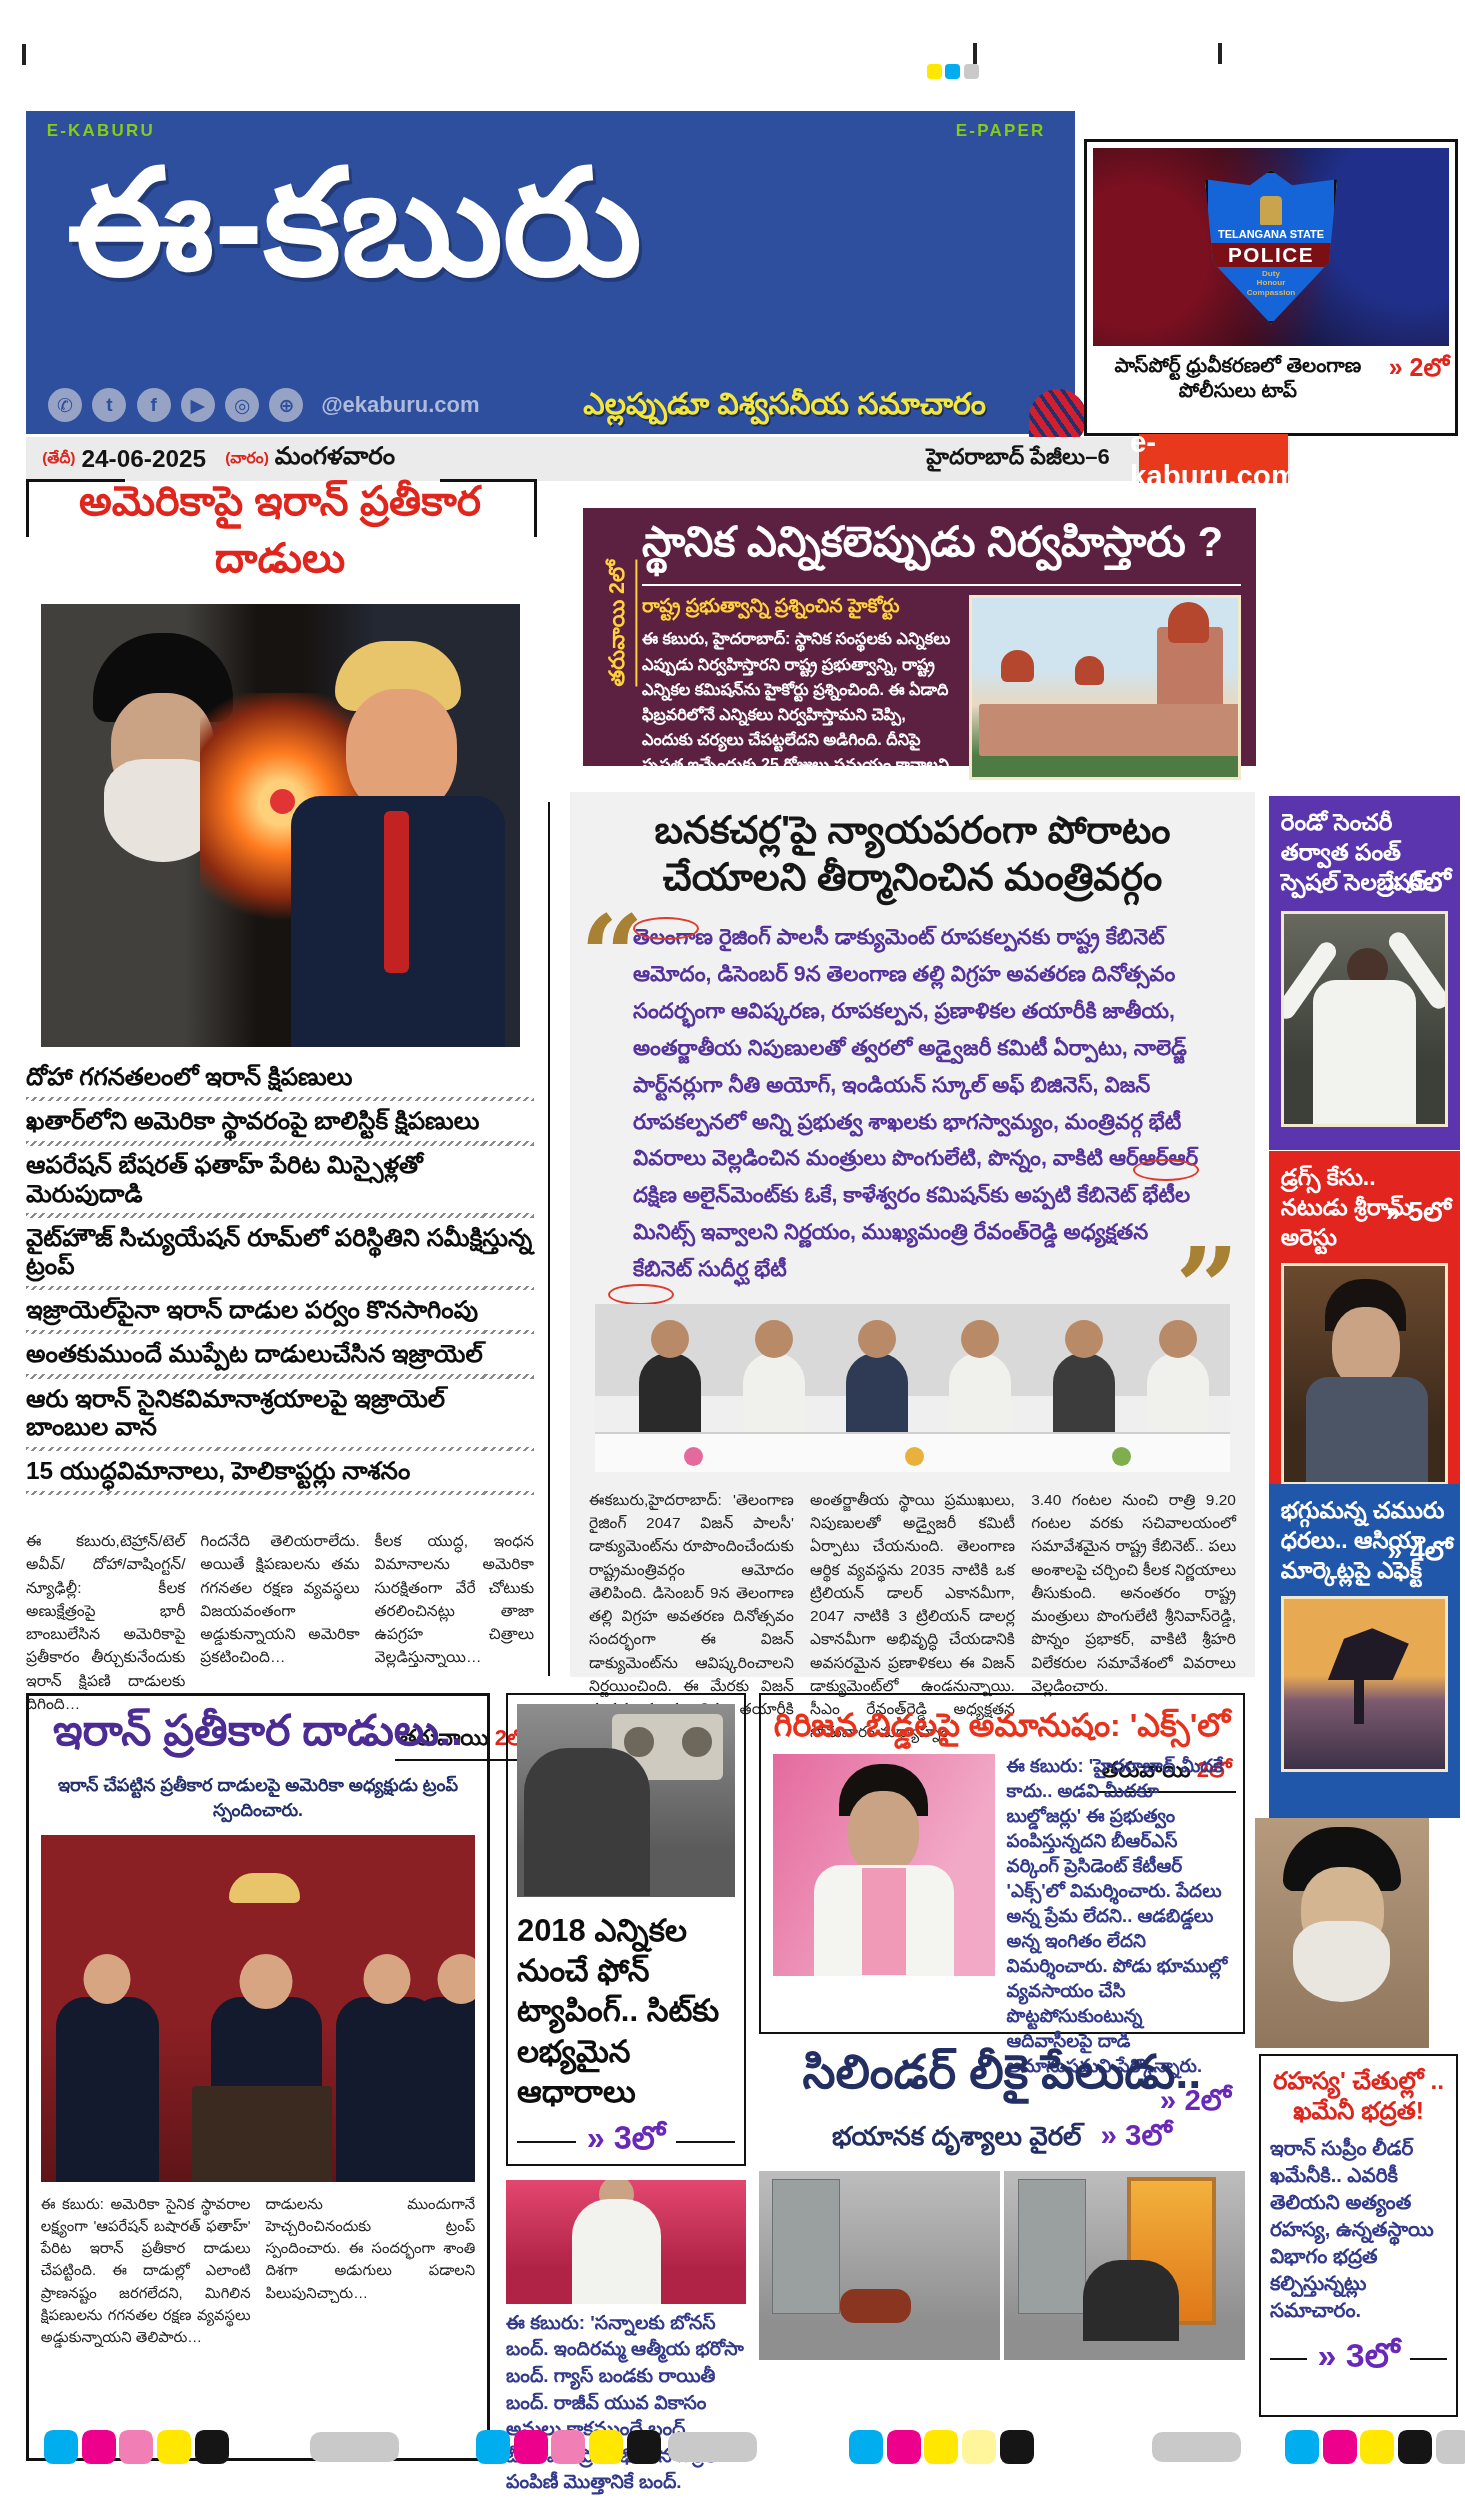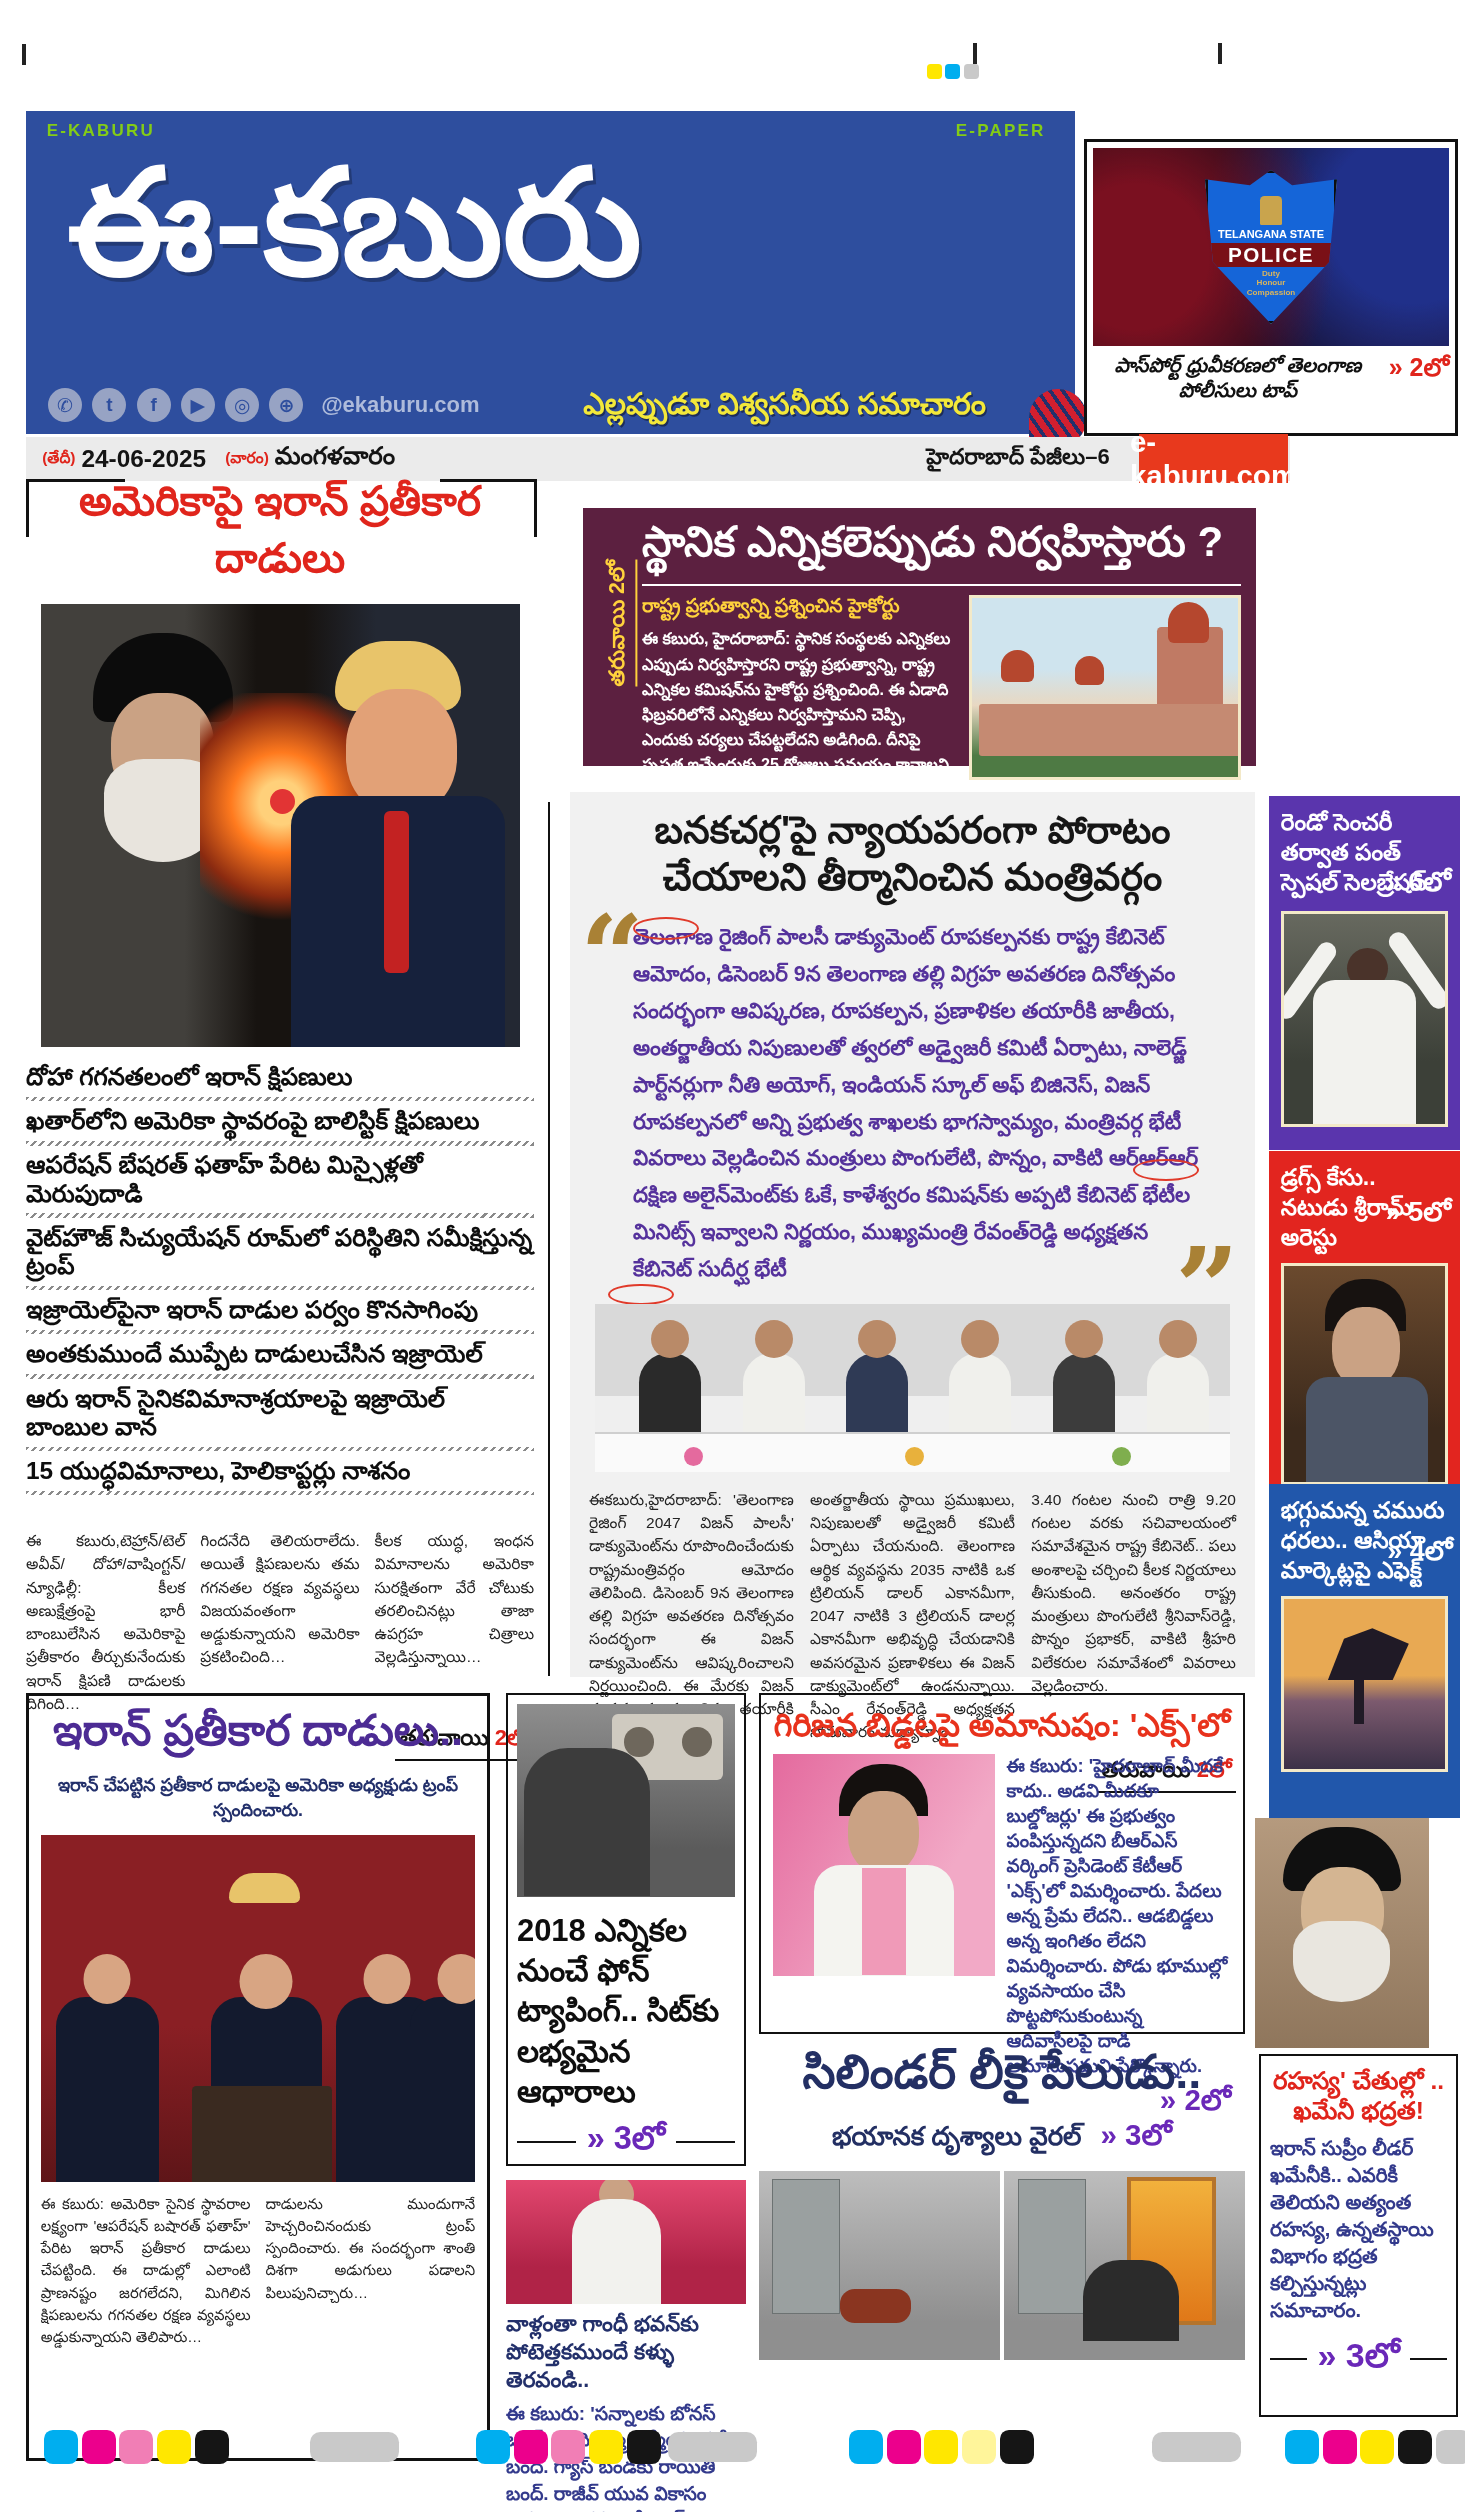--- a/index.html
+++ b/index.html
@@ -26,21 +26,21 @@
                linear-gradient(120deg,#190a12,#120a20 60%,#1b0e2c);}
   .shield{position:absolute;left:50%;top:50%;transform:translate(-50%,-50%);width:126px;height:148px;
           background:#1565d8;border:3.7px solid #0d0d0d;box-shadow:0 0 0 3px #efefef;
           clip-path:polygon(50% 0,66% 10%,100% 6%,94% 60%,50% 100%,6% 60%,0 6%,34% 10%);
           display:flex;flex-direction:column;align-items:center;justify-content:center;text-align:center;}
   .shield .emblem{width:22px;height:29.5px;background:#c9a44d;border-radius:4.4px 4.4px 1.5px 1.5px;margin-bottom:3px;}
   .shield .bt{color:#fff;font-size:11px;font-weight:bold;}
   .shield .band{width:120%;background:#7a1016;color:#fff;font-weight:900;font-size:20.7px;letter-spacing:1.5px;margin:2.2px 0;}
   .shield .motto{color:#d8b45e;font-size:8.1px;font-weight:bold;line-height:1.2;}
   .police-caption{display:flex;align-items:flex-start;gap:5.9px;margin-top:7.4px;}
-  .police-caption .cap{flex:1;text-align:center;font-size:20px;font-weight:bold;color:#111;line-height:1.25;font-style:italic;}
+  .police-caption .cap{flex:1;text-align:center;font-size:20px;font-weight:bold;color:#111;line-height:1.25;}
   .ref-red{color:#e0251c;font-weight:900;font-size:25px;white-space:nowrap;}
   
   .datebar{left:26px;top:437px;width:1264px;height:44px;background:#ebebeb;display:flex;align-items:center;box-sizing:border-box;padding:0 10.3px;}
   .dl{font-size:15.5px;font-weight:bold;color:#e0251c;margin:0 5.9px;}
   .dv{font-size:24.4px;font-weight:900;color:#141414;}
   .city{font-size:22px;font-weight:900;color:#141414;margin-left:auto;margin-right:170px;}
   .site-box{left:1139px;top:434px;width:149px;height:49px;background:#e8391d;color:#fff;font-size:29.5px;font-weight:900;
             display:flex;align-items:center;justify-content:center;}
   
   .photo{position:relative;overflow:hidden;}
@@ -432,21 +432,20 @@
     <div class="pref tap-ref">
         <span class="ref-purple">» 3లో</span>
       </div>
   </div>
 
   <div class="abs harish">
     <div class="photo harish-photo">
       <div class="h-head"></div>
       <div class="h-fig"></div>
     </div>
-    <div class="harish-h">వాళ్లంతా గాంధీ భవన్‌కు పోటెత్తకముందే కళ్ళు తెరవండి..</div>
     <div class="harish-body">ఈ కబురు: 'సన్నాలకు బోనస్ బంద్. ఇందిరమ్మ ఆత్మీయ భరోసా బంద్. గ్యాస్ బండకు రాయితీ బంద్. రాజీవ్ యువ వికాసం అమలు కాకముందే బంద్. బీఆర్ఎస్ ప్రారంభించిన గొర్రెల పంపిణీ మొత్తానికే బంద్.</div>
 
   </div>
 
   <div class="abs ktrbox">
     <div class="ktr-h">
       <div>గిరిజన బిడ్డలపై అమానుషం: 'ఎక్స్'లో</div>
     </div>
     <div class="ktr-flex">
       <div class="photo ktr-photo">

